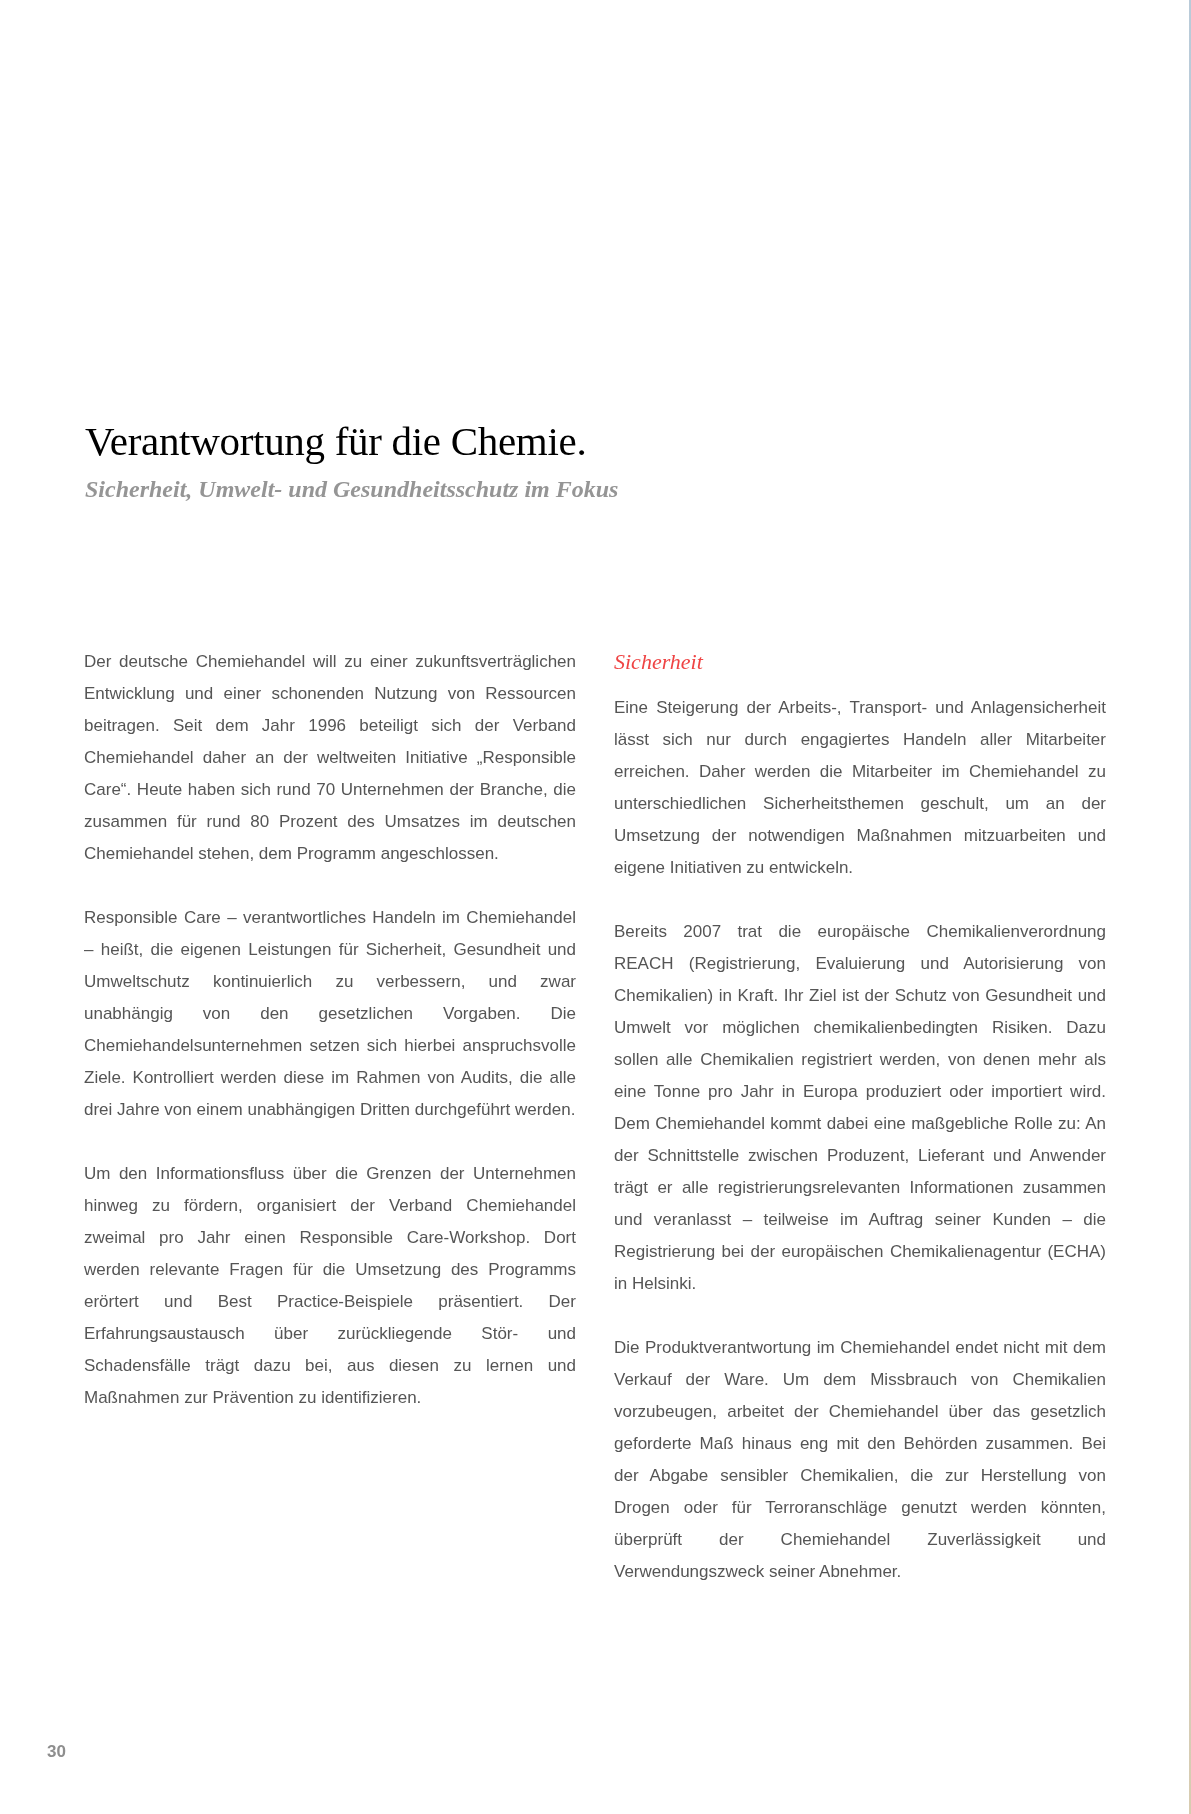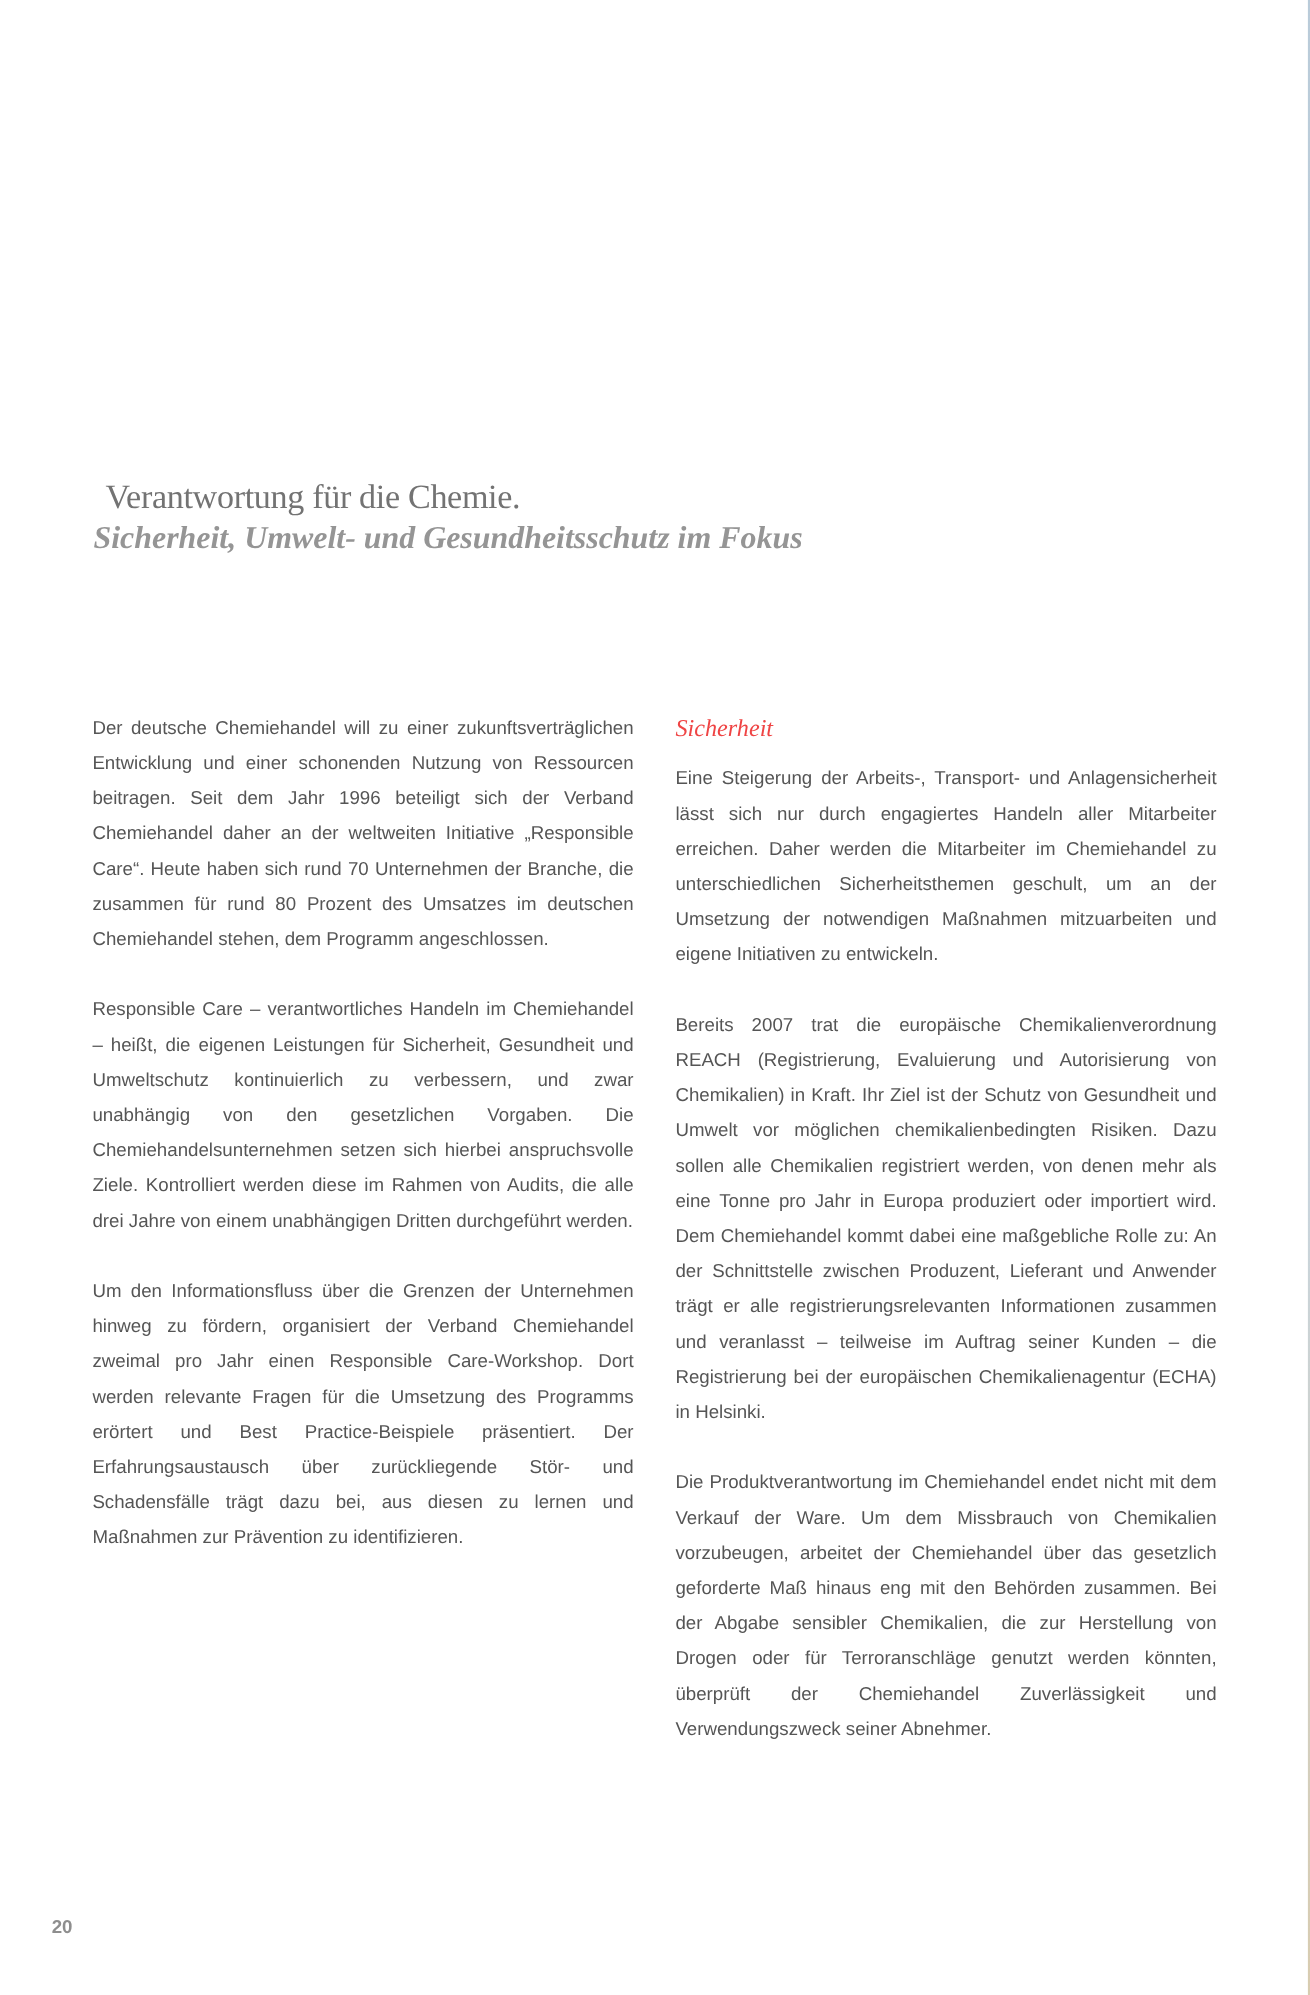--- a/index.html
+++ b/index.html
@@ -8,27 +8,27 @@
     background: #ffffff;
   }
   .edge-line {
     position: absolute; top: 0; right: 0; width: 2px; height: 1814px;
     background: linear-gradient(to bottom, #b9cbd9 0%, #c8d4dc 60%, #d8ccb0 100%);
   }
   .title {
     position: absolute; left: 84px; top: 414px;
     font-family: "DejaVu Serif", "Liberation Serif", serif;
     font-family: "Liberation Serif", serif;
-    font-size: 31px; line-height: 52px; color: #737373;
-    letter-spacing: -0.3px; margin: 12px; font-weight: normal; white-space: nowrap;
+    font-size: 41px; line-height: 52px; color: #000000;
+    letter-spacing: -0.3px; margin: 1px; font-weight: normal; white-space: nowrap;
   }
   .subtitle {
     position: absolute; left: 85px; top: 474px;
     font-family: "Liberation Serif", serif;
-    font-style: italic; font-size: 29px; line-height: 30px; color: #959595;
+    font-style: italic; font-size: 24px; line-height: 30px; color: #959595;
     margin: 0; white-space: nowrap;
   }
   .col {
     position: absolute; top: 646px; width: 492px;
     font-family: "Liberation Sans", sans-serif;
     font-size: 17px; line-height: 32px; color: #555555;
   }
   .col-left { left: 84px; }
   .col-right { left: 614px; }
   .col p {
@@ -63,13 +63,13 @@
   <section>
     <h3>Sicherheit</h3>
     <p class="after-h">Eine Steigerung der Arbeits-, Transport- und Anlagensicherheit lässt sich nur durch engagiertes Handeln aller Mitarbeiter erreichen. Daher werden die Mitarbeiter im Chemiehandel zu unterschiedlichen Sicherheitsthemen geschult, um an der Umsetzung der notwendigen Maßnahmen mitzuarbeiten und eigene Initiativen zu entwickeln.</p>
   </section>
   <section>
     <p class="after-h">Bereits 2007 trat die europäische Chemikalienverordnung REACH (Registrierung, Evaluierung und Autorisierung von Chemikalien) in Kraft. Ihr Ziel ist der Schutz von Gesundheit und Umwelt vor möglichen chemikalienbedingten Risiken. Dazu sollen alle Chemikalien registriert werden, von denen mehr als eine Tonne pro Jahr in Europa produziert oder importiert wird. Dem Chemiehandel kommt dabei eine maßgebliche Rolle zu: An der Schnittstelle zwischen Produzent, Lieferant und Anwender trägt er alle registrierungsrelevanten Informationen zusammen und veranlasst – teilweise im Auftrag seiner Kunden – die Registrierung bei der europäischen Chemikalienagentur (ECHA) in Helsinki.</p>
     <p>Die Produktverantwortung im Chemiehandel endet nicht mit dem Verkauf der Ware. Um dem Missbrauch von Chemikalien vorzubeugen, arbeitet der Chemiehandel über das gesetzlich geforderte Maß hinaus eng mit den Behörden zusammen. Bei der Abgabe sensibler Chemikalien, die zur Herstellung von Drogen oder für Terroranschläge genutzt werden könnten, überprüft der Chemiehandel Zuverlässigkeit und Verwendungszweck seiner Abnehmer.</p>
   </section>
 </div>
 
-<div class="page-number">20</div>
+<div class="page-number">30</div>
 
 </body></html>

